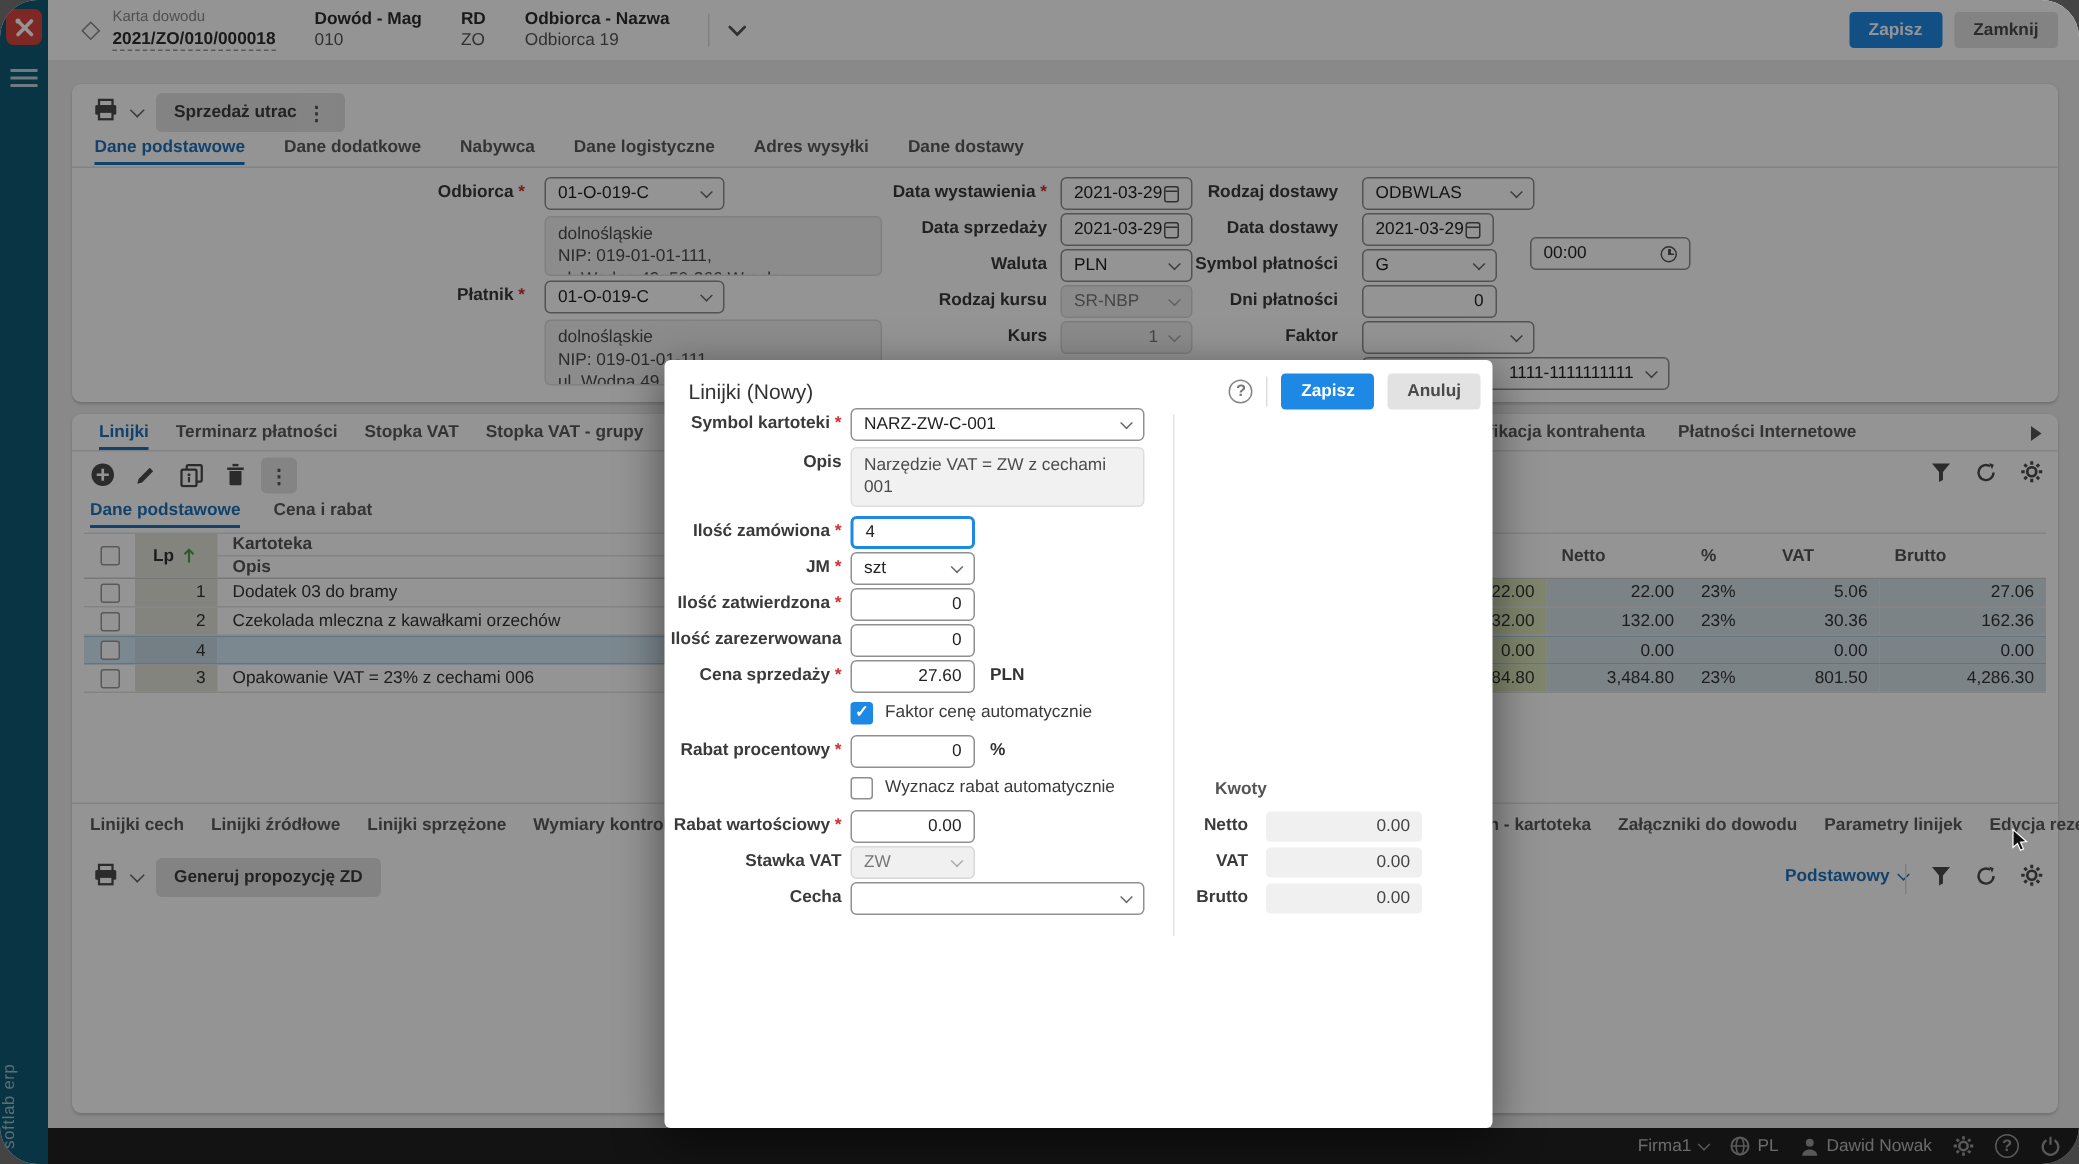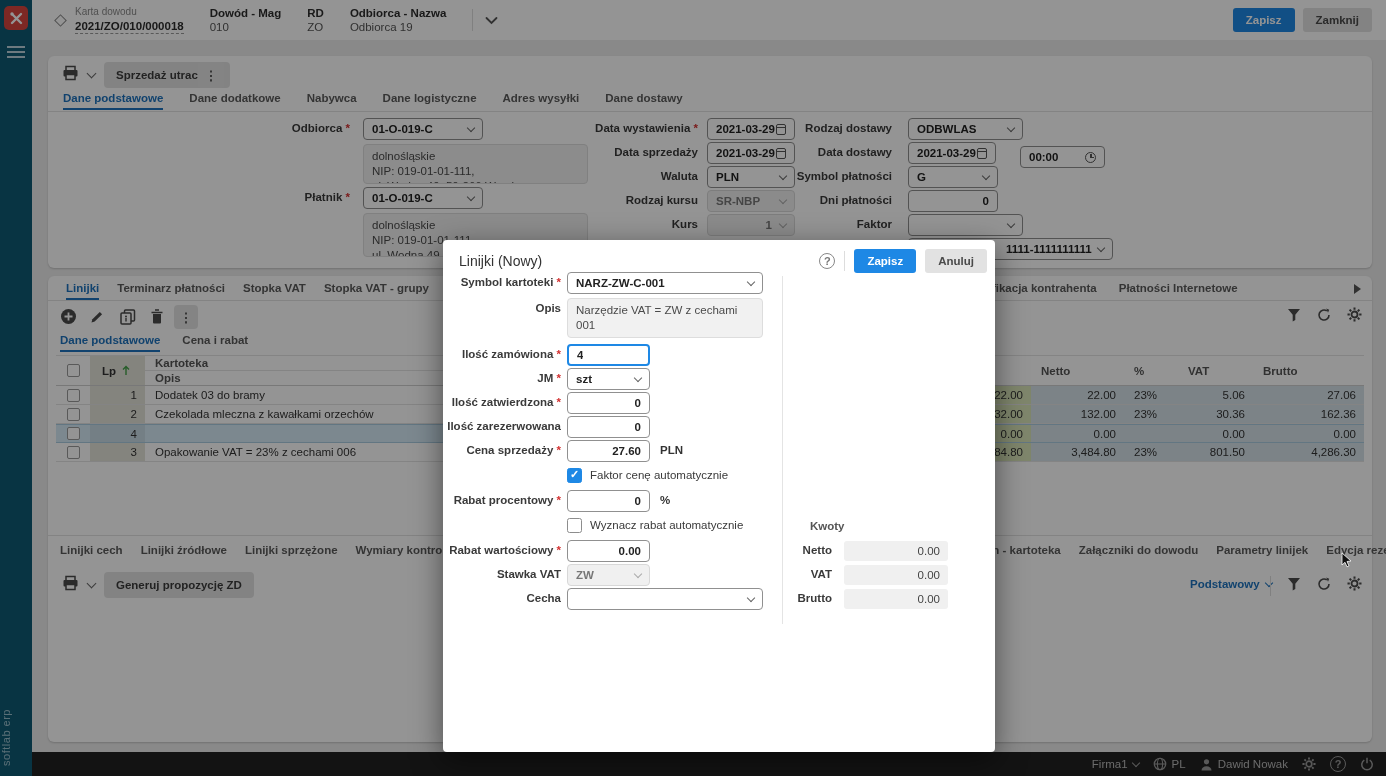--- a/index.html
+++ b/index.html
@@ -1,18 +1,18 @@
 <!DOCTYPE html>
 <html><head>
 <meta charset="utf-8">
 <style>
   * { margin:0; padding:0; box-sizing:border-box; }
   body { background:#444; }
   .screen { width:1386px; height:776px; position:relative; overflow:hidden;
-            background:#ececec; font-family:"Liberation Sans", sans-serif; font-size:11.5px; color:#333; }
+            background:#ececec; font-family:"Liberation Sans", sans-serif; font-size:11.5px; color:#333;border-radius:25px; }
 
   
   .sidebar { position:absolute; left:0; top:0; width:32px; height:776px; background:#0f5a74; z-index:5; }
   .logo { position:absolute; left:4px; top:6px; width:24px; height:24px; background:#d8453e; border-radius:5px;
           display:flex; align-items:center; justify-content:center; }
   .burger { position:absolute; left:7px; top:46px; width:18px; }
   .burger i { display:block; height:2px; background:#bcd3dc; margin-bottom:3px; }
   .brand { position:absolute; left:0; bottom:10px; width:32px; text-align:center;
            writing-mode:vertical-rl; transform:rotate(180deg); color:#9cc0cd; font-size:11px; letter-spacing:.5px; }
 
@@ -47,21 +47,21 @@
   .tabs { display:flex; gap:26px; font-size:11.5px; font-weight:700; color:#5b5b5b; }
   .tab { position:relative; padding-bottom:6px; white-space:nowrap; }
   .tab.active { color:#1e73be; }
   .tab.active::after { content:""; position:absolute; left:0; right:0; bottom:0; height:2.5px; background:#1e73be; }
   .hr { position:absolute; left:0; right:0; height:1px; background:#e2e2e2; }
 
   
   .lbl { position:absolute; text-align:right; font-size:11.5px; color:#3a3a3a; font-weight:600; white-space:nowrap; }
   .req::after { content:" *"; color:#d32f2f; }
   .inp { position:absolute; height:22px; border:1px solid #909090; border-radius:4px; background:#fff;
-         display:flex; align-items:center; padding:0 8px; font-size:11.5px; color:#222;font-weight:bold; }
+         display:flex; align-items:center; padding:0 8px; font-size:11.5px; color:#222; }
   .inp .val { white-space:nowrap; overflow:hidden; }
   .inp.r { justify-content:flex-end; }
   .inp.dis { background:#f0f0f0; border-color:#d8d8d8; color:#777; }
   .inp.focus { border:2px solid #1e88e5; }
   .caret { margin-left:auto; width:6px; height:6px; border-right:1.4px solid #666; border-bottom:1.4px solid #666;
            transform:rotate(45deg); flex:none; margin-top:-3px; }
   .cal { margin-left:auto; width:10px; height:11px; border:1.2px solid #555; border-radius:2px; position:relative; flex:none; }
   .cal::before { content:""; position:absolute; top:2px; left:0; right:0; border-top:1.2px solid #555; }
   .clk { margin-left:auto; width:11px; height:11px; border:1.2px solid #555; border-radius:50%; position:relative; flex:none; }
   .clk::before { content:""; position:absolute; left:4.4px; top:1.8px; width:1.2px; height:3.6px; background:#555; }
@@ -244,21 +244,21 @@
     <div class="lbl" style="left:700px;top:66px;width:144px">Rodzaj dostawy</div>
     <div class="inp" style="left:860px;top:62px;width:115px">
       <span class="val">ODBWLAS</span>
         <span class="caret"></span>
     </div>
     <div class="lbl" style="left:700px;top:90px;width:144px">Data dostawy</div>
     <div class="inp" style="left:860px;top:86px;width:88px">
       <span class="val">2021-03-29</span>
         <span class="cal"></span>
     </div>
-    <div class="inp" style="left:972px;top:90px;width:85px">
+    <div class="inp" style="left:972px;top:102px;width:107px">
       <span class="val">00:00</span>
         <span class="clk"></span>
     </div>
     <div class="lbl" style="left:700px;top:114px;width:144px">Symbol płatności</div>
     <div class="inp" style="left:860px;top:110px;width:90px">
       <span class="val">G</span>
         <span class="caret"></span>
     </div>
     <div class="lbl" style="left:700px;top:138px;width:144px">Dni płatności</div>
     <div class="inp r" style="left:860px;top:134px;width:90px">

